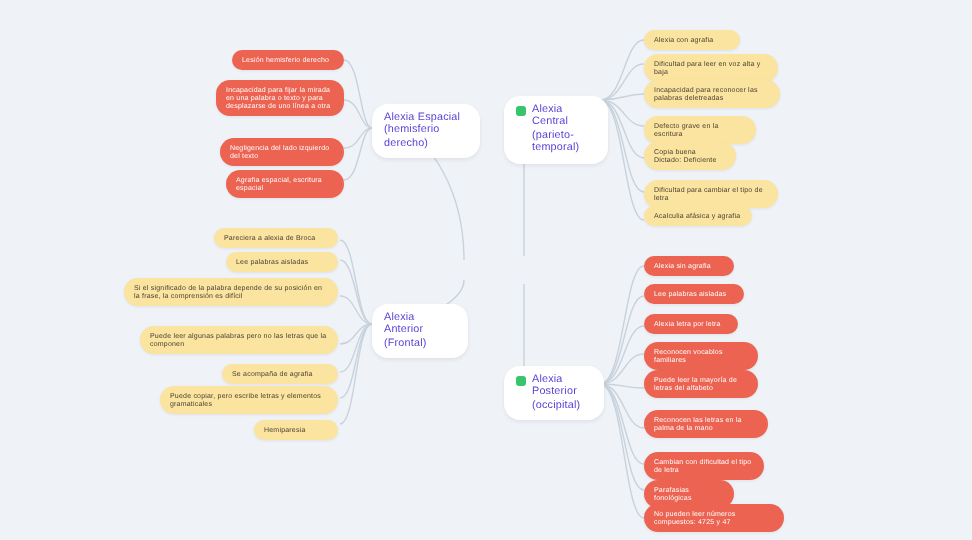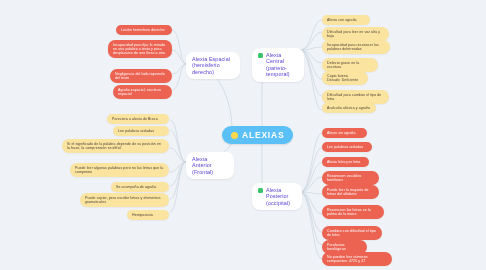--- a/index.html
+++ b/index.html
@@ -125,24 +125,20 @@
       <path d="M300,192 C312,192 312,163 322,163"></path>
       <path d="M300,192 C312,192 312,177 322,177"></path>
       <path d="M300,192 C312,192 312,194 322,194"></path>
       <path d="M300,192 C312,192 312,214 322,214"></path>
       <path d="M300,192 C312,192 312,232 322,232"></path>
       <path d="M300,192 C312,192 312,245 322,245"></path>
       <path d="M300,192 C312,192 312,259 322,259"></path>
     </g>
   </svg>
 
-  <div class="node central" style="left:222px; top:126px;">
-    <span class="bullet"></span>
-    <span>ALEXIAS</span>
-  </div>
 
   <div class="node branch" style="left:186px; top:52px; width:54px;">
     <span style="display:block;">
       <span class="txt">Alexia Espacial</span>
       <span class="txt">(hemisferio derecho)</span>
     </span>
   </div>
 
   <div class="node branch" style="left:252px; top:48px; width:52px;">
     <span class="sq green"></span>

